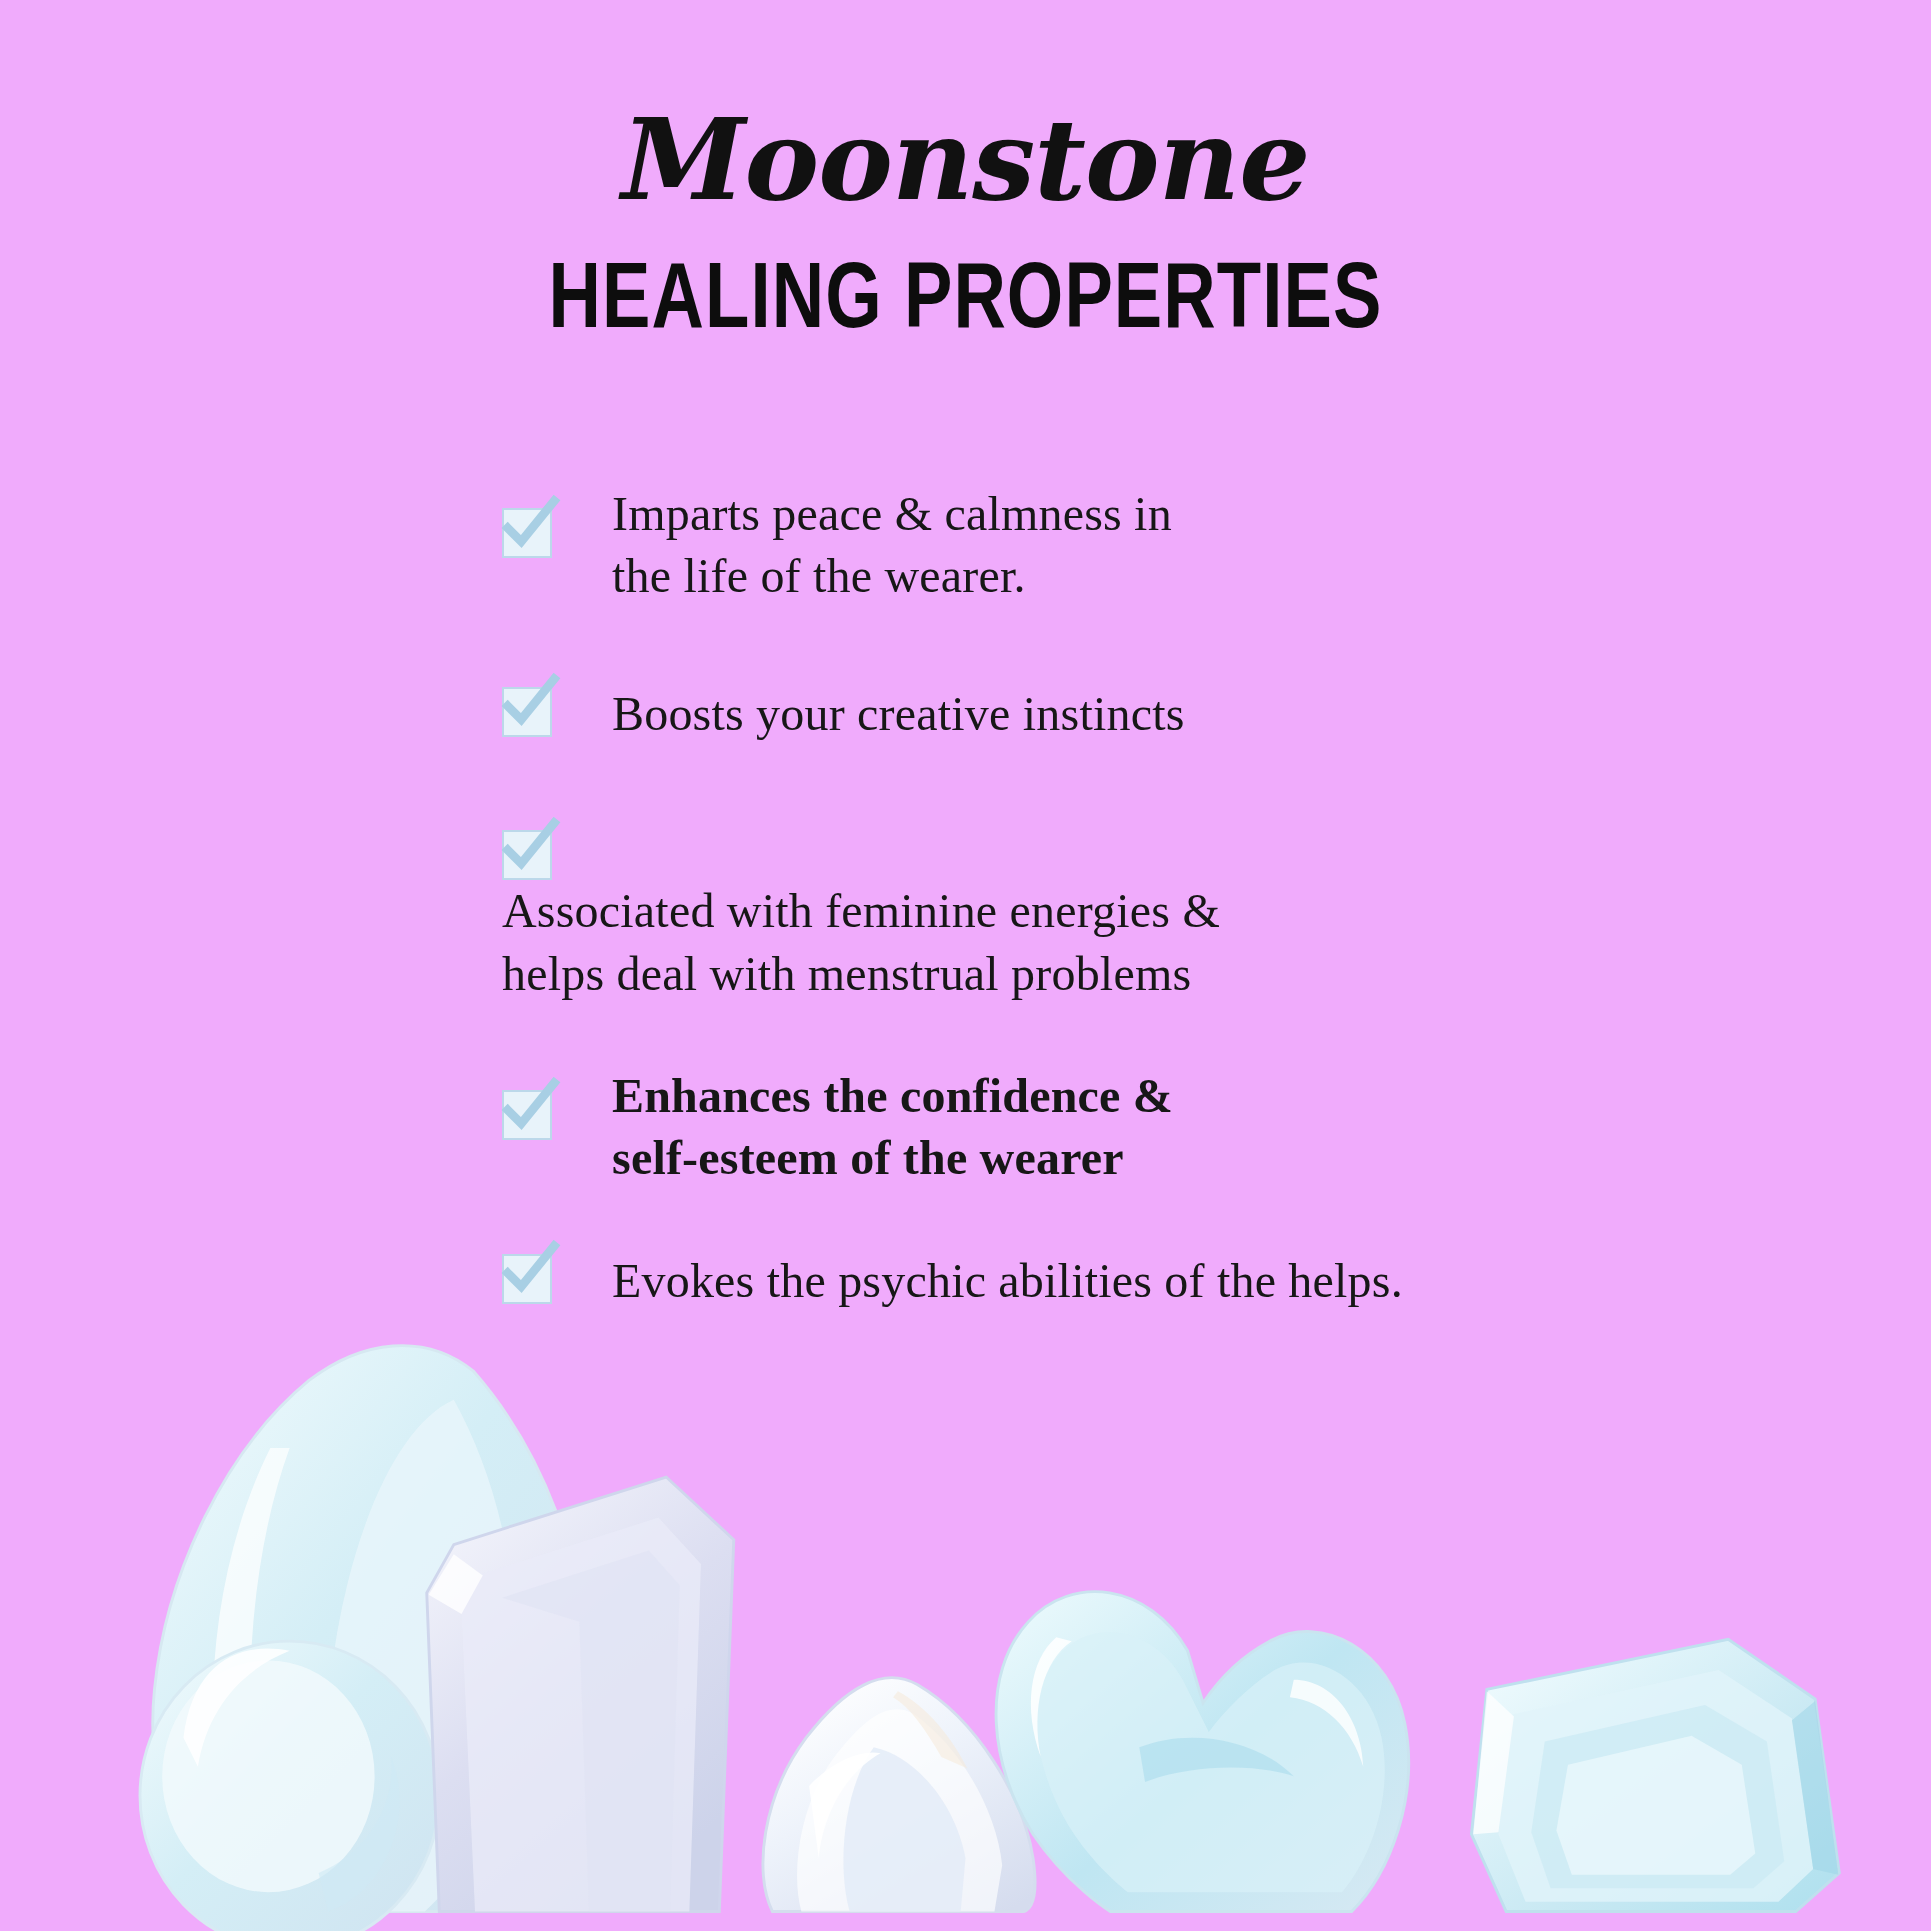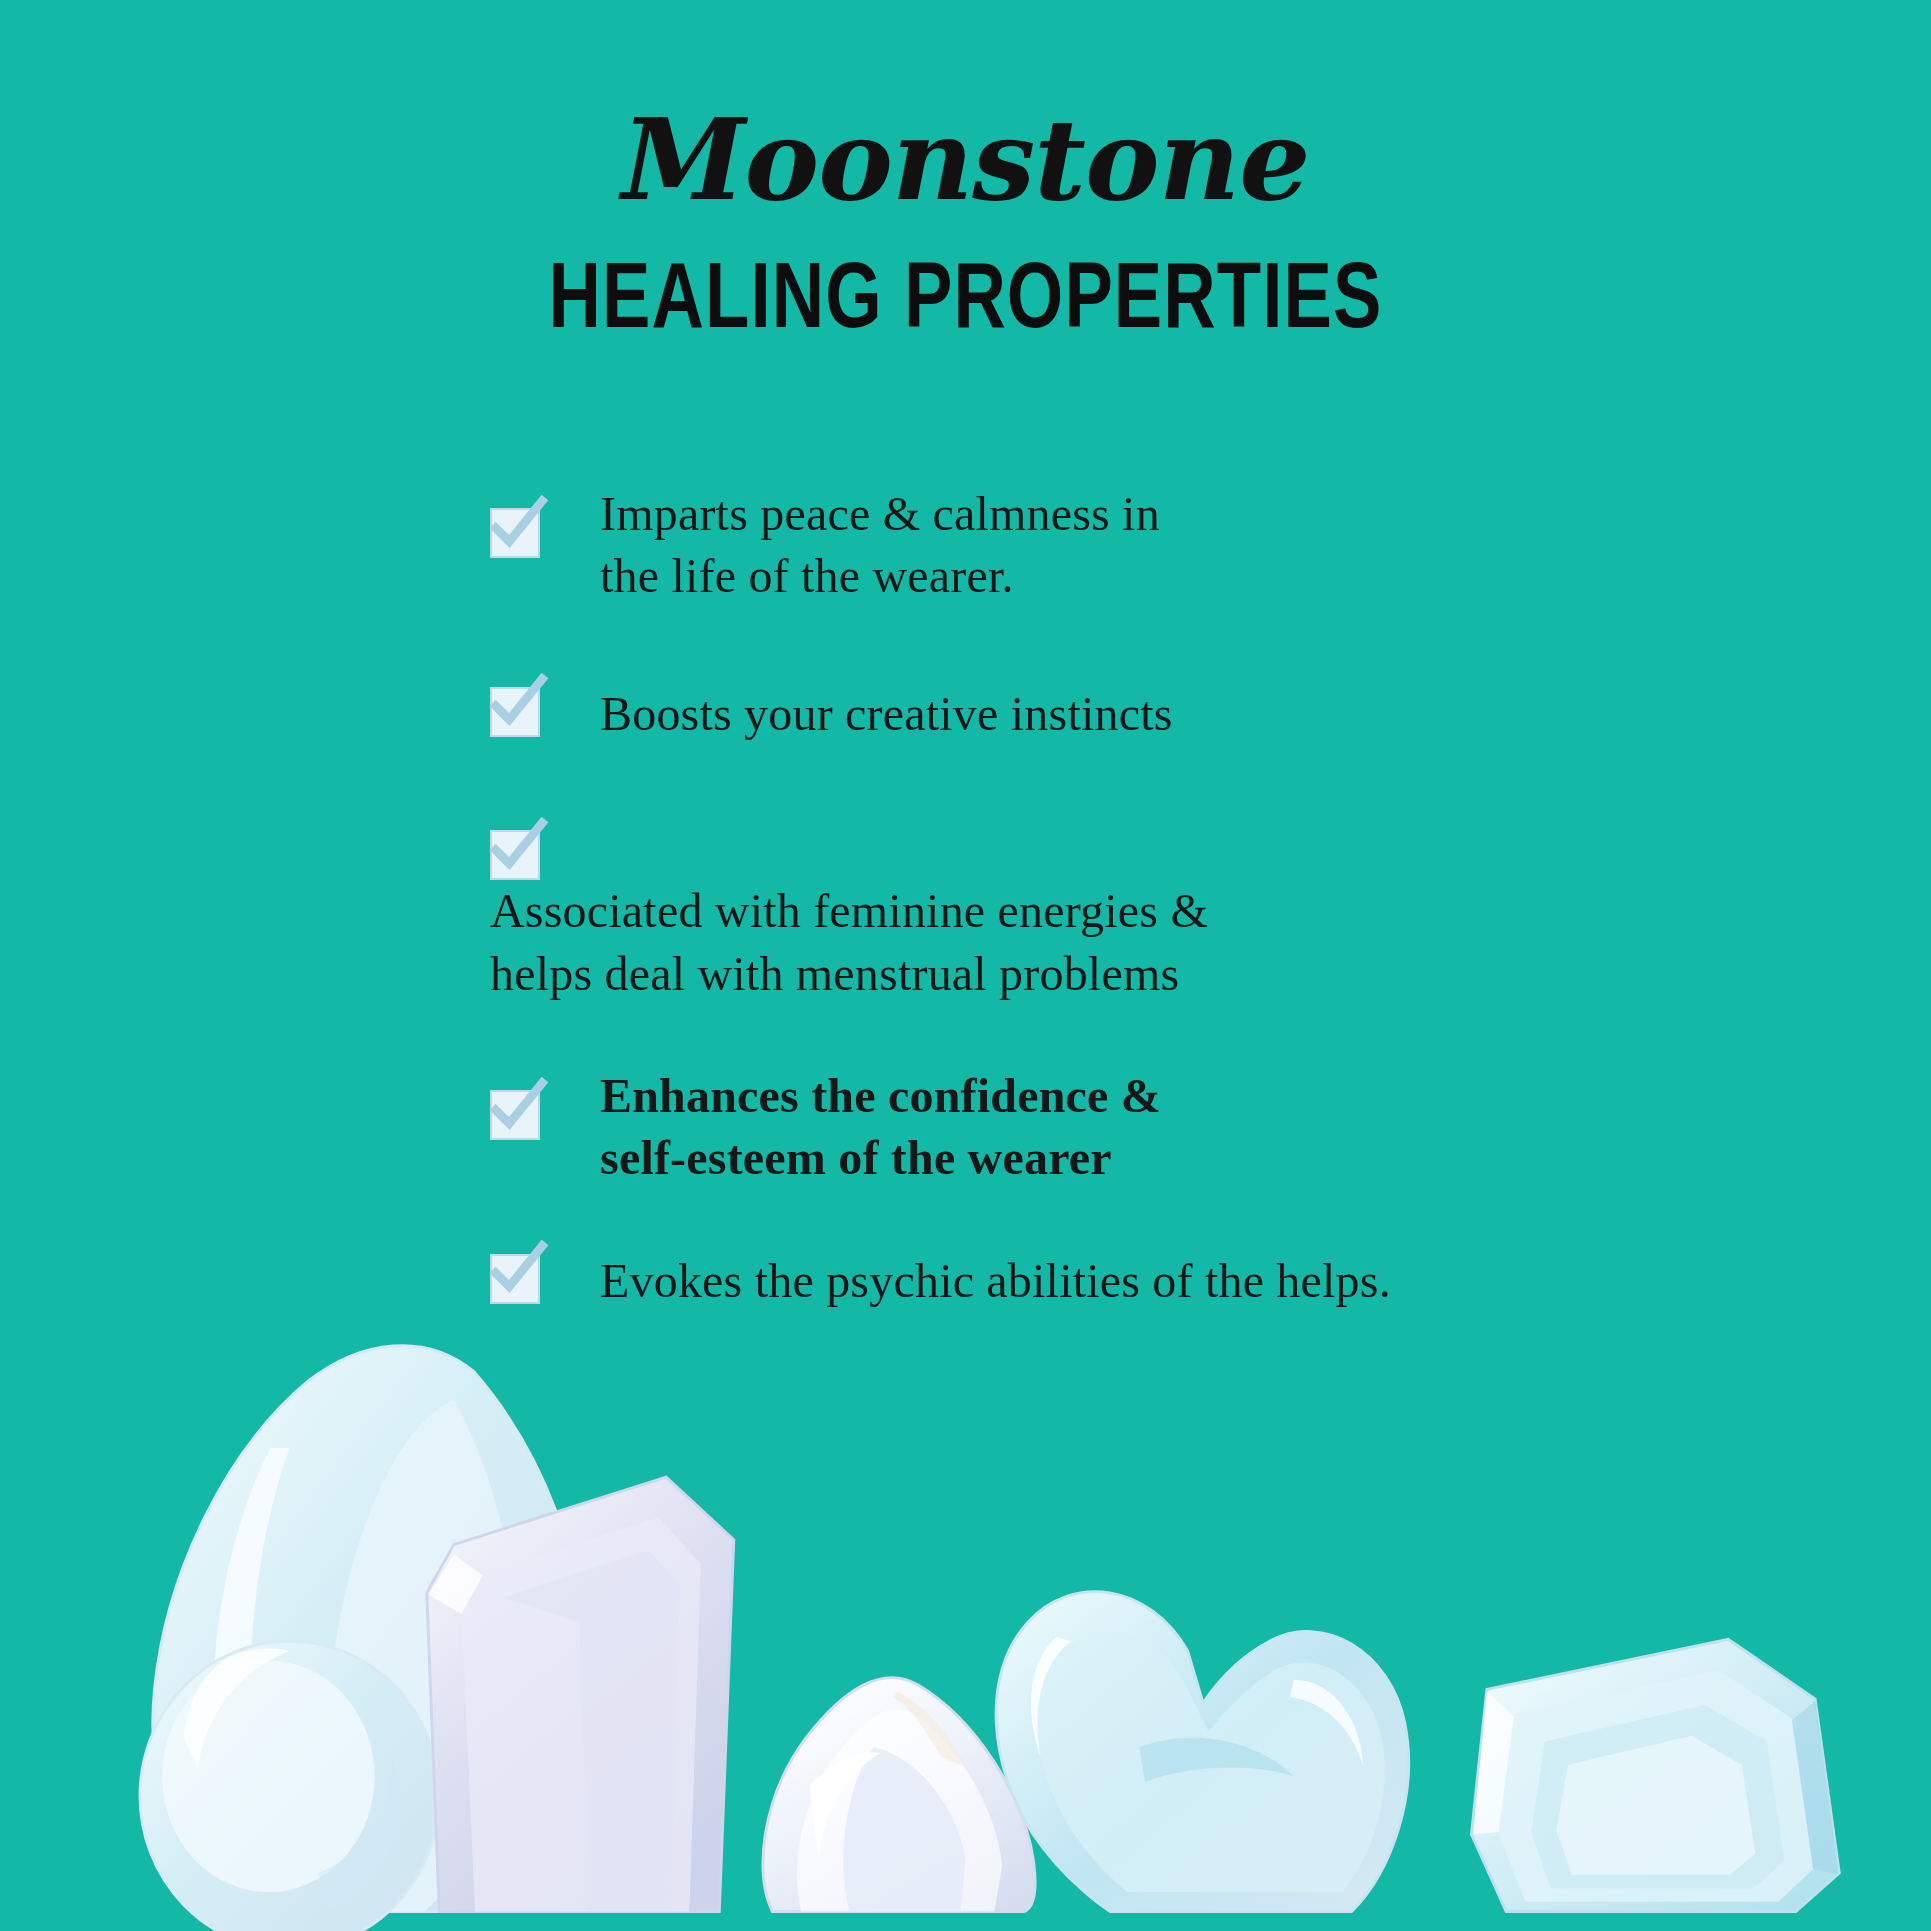--- a/index.html
+++ b/index.html
@@ -12,21 +12,21 @@
     height: 1931px;
     position: relative;
     overflow: hidden;
     font-family: "Liberation Serif", serif;
     color: #141414;
   }
 
   .page {
     position: absolute;
     inset: 0;
-    background: #14b8a6;
+    background: #f0abfc;
   }
 
   
   .header {
     position: absolute;
     top: 104px;
     left: 0;
     width: 1931px;
     text-align: center;
   }
@@ -50,21 +50,21 @@
     margin: 33px 0 0 0;
     transform: scaleX(0.78);
     transform-origin: center top;
     white-space: nowrap;
   }
 
   
   .benefits {
     position: absolute;
     top: 483px;
-    left: 490px;
+    left: 502px;
     width: 1062px;
   }
   .benefit-row {
     display: flex;
     align-items: flex-start;
     margin-bottom: 56px;
   }
   .benefit-row:last-child { margin-bottom: 0; }
 
   .checkbox {

